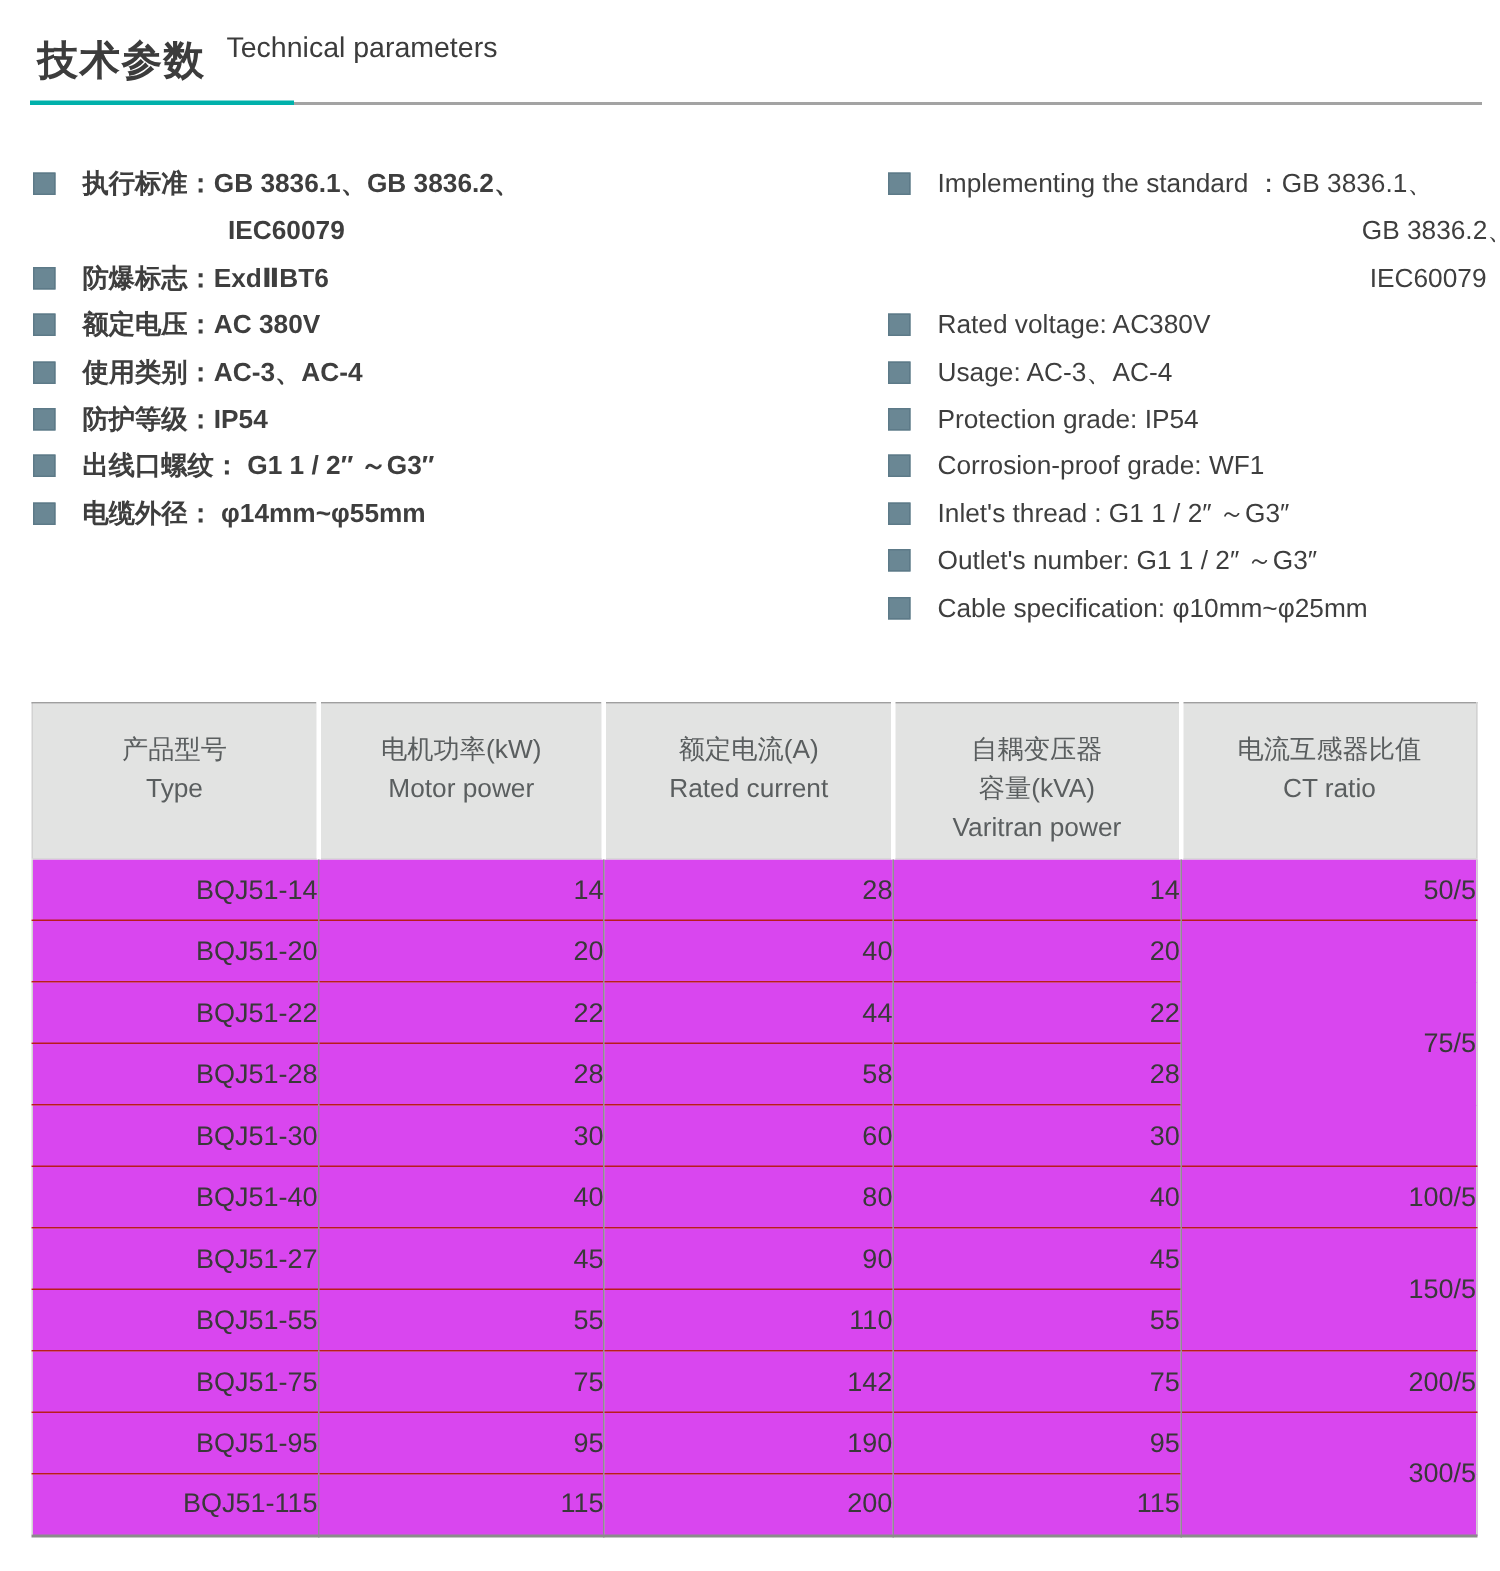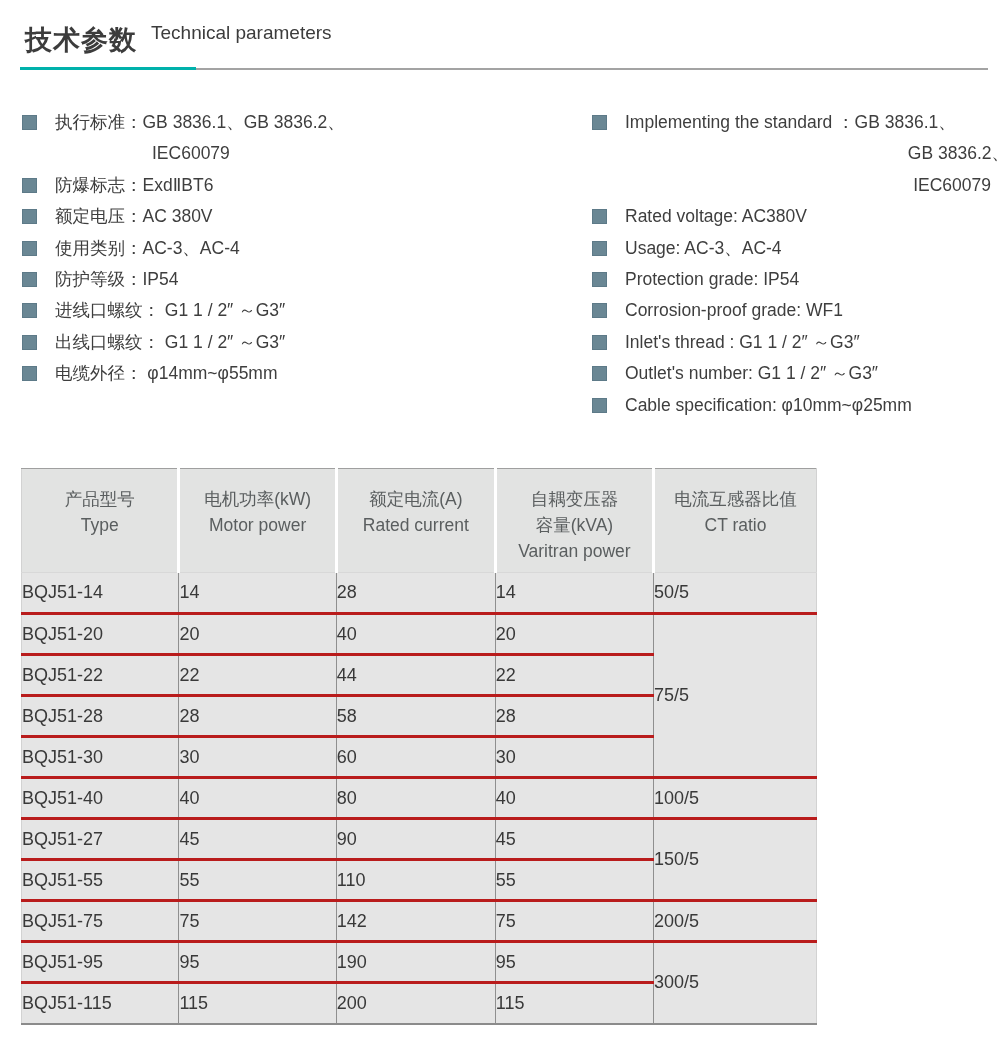--- a/index.html
+++ b/index.html
@@ -42,21 +42,21 @@
   .rule-teal { width: 176px; height: 3px; background: #00b1ab; }
   .rule-gray { flex: 1; height: 2px; margin-top: 1px; background: #a3a3a3; }
 
   
   .spec-col {
     position: absolute;
     top: 107px;
     font-size: 17.5px;
     color: #3e3e3e;
   }
-  .spec-col.left  { left: 22px;  width: 520px; }
+  .spec-col.left  { left: 22px;  width: 520px; font-weight: bold; }
   .spec-col.right { left: 592px; width: 417px; }
 
   .spec-item { display: flex; align-items: flex-start; }
   .bullet {
     flex: 0 0 auto;
     width: 15px; height: 15px;
     margin-top: 8px;
     margin-right: 18px;
     background: #6a8794;
     border: 1px solid #5d7a88;
@@ -65,21 +65,21 @@
   .spec-line, .spec-cont { line-height: 31.4px; white-space: pre-wrap; }
   .left .spec-cont { padding-left: 97px; }
   .right .spec-cont { text-align: right; }
   .right .spec-cont.cont-1 { padding-right: 18px; }
 
   
   table.params {
     position: absolute;
     left: 21px;
     top: 468px;
-    width: 796px;
+    width: 964px;
     border-collapse: collapse;
     table-layout: fixed;
     border-top: 1px solid #9f9f9f;
     border-left: 1px solid #d2d2d2;
     border-right: 1px solid #d2d2d2;
     border-bottom: 2px solid #8b8b8b;
   }
   .params th {
     background: #e2e3e2;
     height: 104px;
@@ -88,28 +88,28 @@
     font-weight: normal;
     font-size: 17.5px;
     line-height: 26px;
     color: #5a5e5f;
     text-align: center;
     border-bottom: 1px solid #d8d8d8;
   }
   .params th + th { border-left: 3px solid #ffffff; }
   .params td {
     height: 41px;
-    text-align: left;
+    text-align: right;
     vertical-align: middle;
     font-size: 18px;
     color: #393939;
-    background: #e5e5e5;
+    background: #d946ef;
   }
   .params td + td { border-left: 1px solid #8f8f8f; }
-  .params tbody td { border-top: 3px solid #b91c1c; }
+  .params tbody td { border-top: 1px solid #b91c1c; }
   .params tbody tr.first-row td { border-top: none; }
 </style>
 </head>
 <body>
 
 <div class="page">
 
   <div class="title-row">
     <span class="title-zh">技术参数</span>
     <span class="title-en">Technical parameters</span>
@@ -143,26 +143,20 @@
       <div class="spec-item">
         <span class="bullet"></span>
         <div class="spec-text">
           <div class="spec-line">使用类别：AC-3、AC-4</div>
         </div>
       </div>
       <div class="spec-item">
         <span class="bullet"></span>
         <div class="spec-text">
           <div class="spec-line">防护等级：IP54</div>
-        </div>
-      </div>
-      <div class="spec-item">
-        <span class="bullet"></span>
-        <div class="spec-text">
-          <div class="spec-line">进线口螺纹： G1 1 / 2″ ～G3″</div>
         </div>
       </div>
       <div class="spec-item">
         <span class="bullet"></span>
         <div class="spec-text">
           <div class="spec-line">出线口螺纹： G1 1 / 2″ ～G3″</div>
         </div>
       </div>
       <div class="spec-item">
         <span class="bullet"></span>

